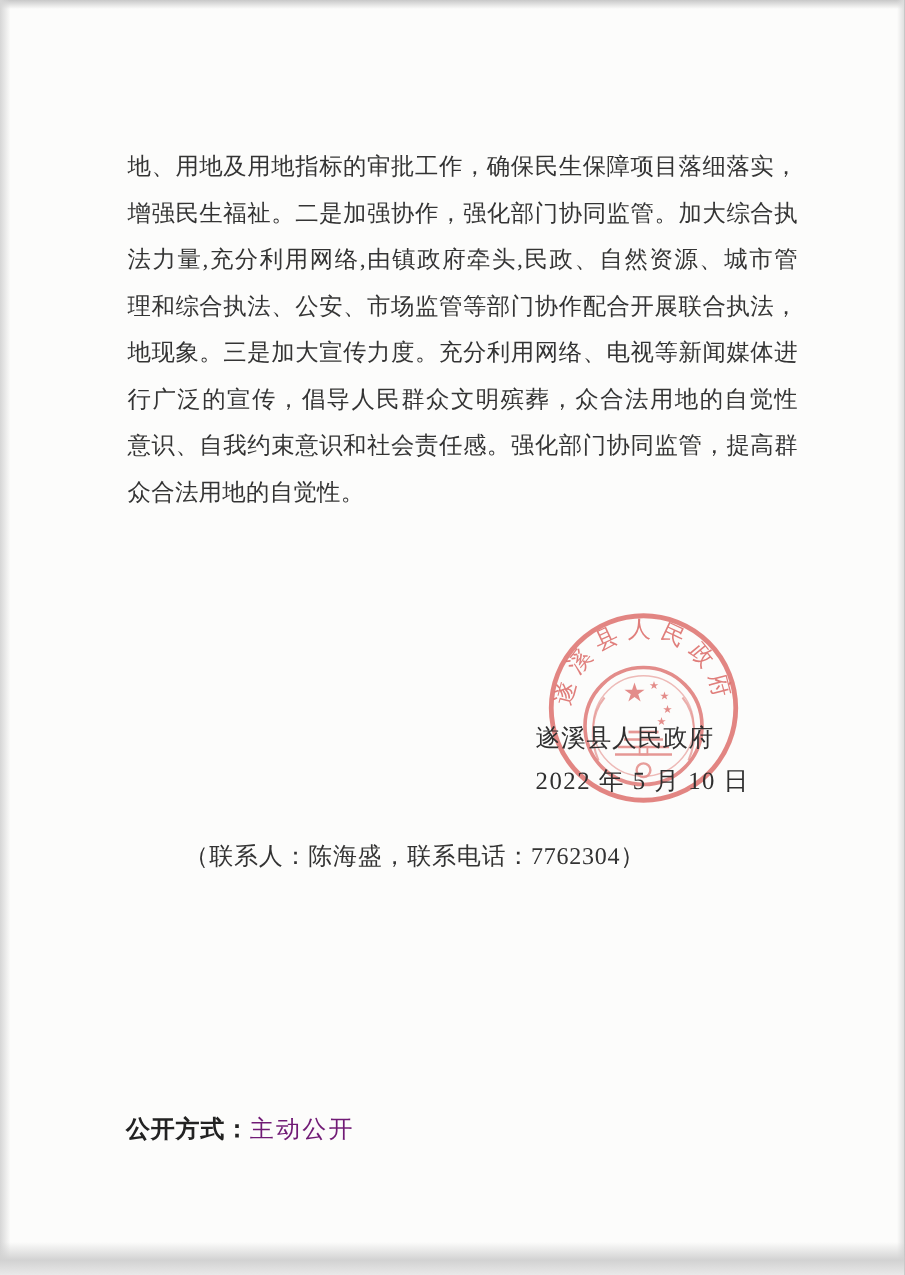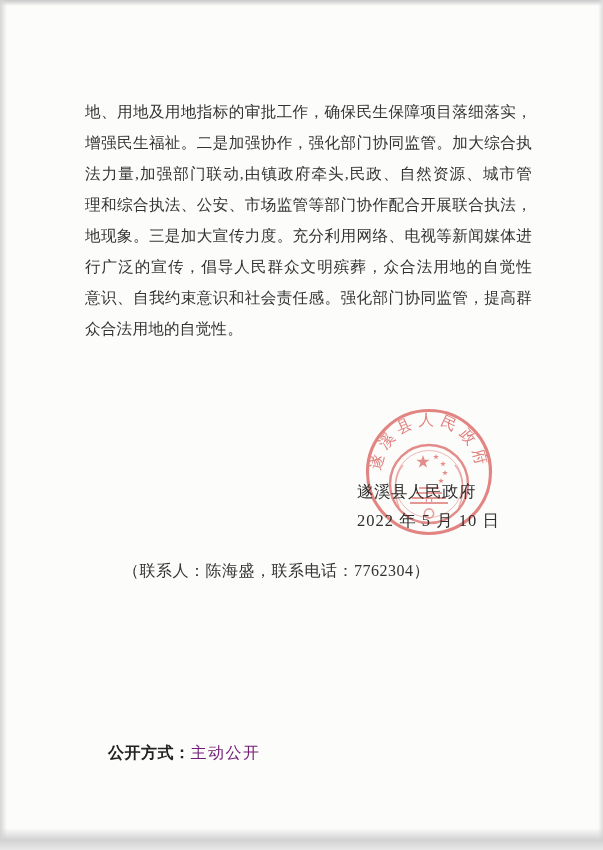--- a/index.html
+++ b/index.html
@@ -67,21 +67,20 @@
   .footer-line {
     position: absolute;
     left: 84px; top: 743px;
     font-size: 16px;
     color: #222;
   }
   .footer-line .label {
     font-family: Liberation Sans, sans-serif;
     font-weight: bold;
     letter-spacing: 0.5px;
-    margin-left: 24px;
   }
   .footer-line .value { letter-spacing: 1.5px; color: #701a75; }
 </style>
 </head>
 <body>
 
 <div class="page">
 
   <svg class="seal" viewBox="0 0 140 140" aria-hidden="true">
     <defs>
@@ -116,21 +115,21 @@
         <path d="M 30,23 C 36,9 35,-8 26,-19" stroke-width="1.4" opacity="0.7"></path>
 
         <circle cx="0" cy="29.5" r="4.6" stroke-width="1.6" opacity="0.85"></circle>
       </g>
     </g>
   </svg>
 
   <div class="body-text">
       <div class="line j">地、用地及用地指标的审批工作，确保民生保障项目落细落实，</div>
       <div class="line j">增强民生福祉。二是加强协作，强化部门协同监管。加大综合执</div>
-      <div class="line j">法力量,加强部门联动,由镇政府牵头,民政、自然资源、城市管</div>
+      <div class="line j">法力量,充分利用网络,由镇政府牵头,民政、自然资源、城市管</div>
       <div class="line j">理和综合执法、公安、市场监管等部门协作配合开展联合执法，</div>
       <div class="line j">地现象。三是加大宣传力度。充分利用网络、电视等新闻媒体进</div>
       <div class="line j">行广泛的宣传，倡导人民群众文明殡葬，众合法用地的自觉性</div>
       <div class="line j">意识、自我约束意识和社会责任感。强化部门协同监管，提高群</div>
       <div class="line">众合法用地的自觉性。</div>
     </div>
 
   <div class="signature-block">
     <div class="issuer">遂溪县人民政府</div>
     <div class="date">2022 年 5 月 10 日</div>

